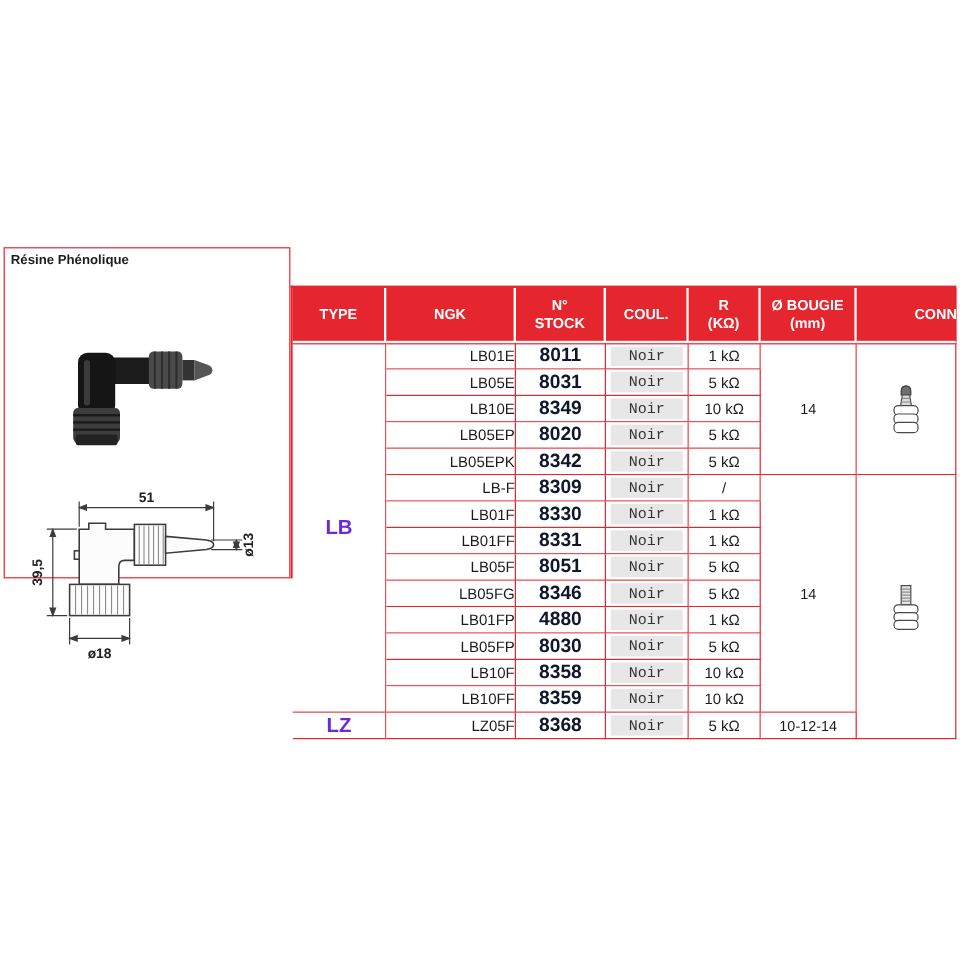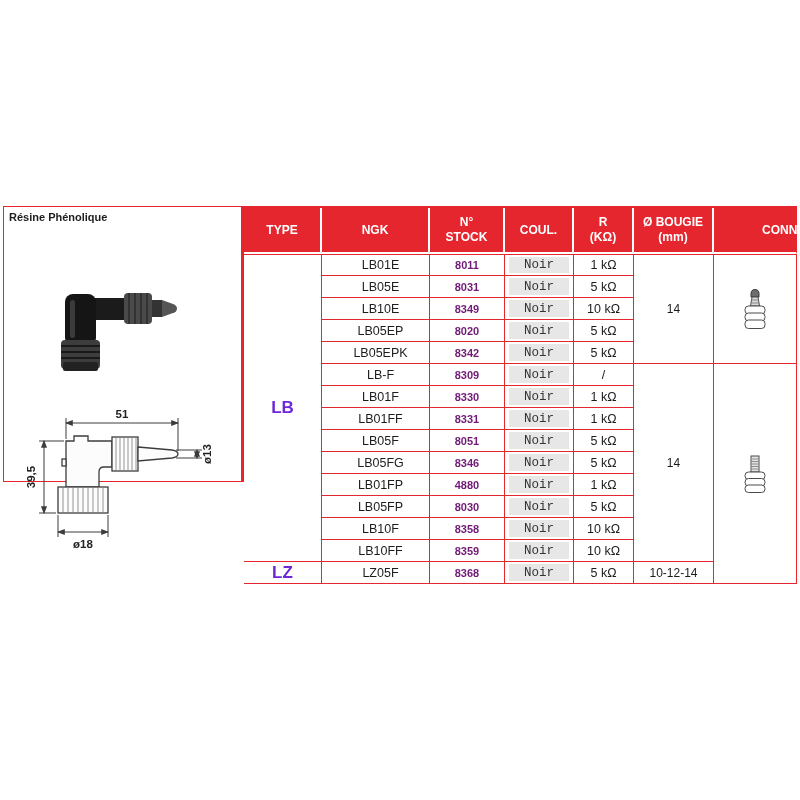--- a/index.html
+++ b/index.html
@@ -27,20 +27,21 @@
     font-size:11px;font-weight:bold;color:#1d1d1d;
   }
   .photo-svg{position:absolute;left:45px;top:68px;}
   .drawing-svg{position:absolute;left:12px;top:198px;}
   
   .table-wrap{
     flex:1;min-width:0;
     border-left:2px solid var(--red);
     border-top:2px solid var(--red);
     background:#fff;
+    margin-top:32px;
   }
   table{
     width:100%;height:100%;
     border-collapse:separate;border-spacing:0;table-layout:fixed;
   }
   thead tr{height:46px;}
   tbody tr{height:22px;}
   th{
     background:var(--red);color:#fff;
     font-size:12px;font-weight:bold;text-align:center;vertical-align:middle;
@@ -52,22 +53,22 @@
   .h2:empty{display:none;}
   td{
     border-right:1.6px solid var(--red);
     border-bottom:1.6px solid var(--red);
     vertical-align:middle;text-align:center;
     font-size:12.5px;color:var(--text);
     padding:0;background:#fff;
   }
   tbody tr:first-child td{border-top:1.6px solid var(--red);}
   td.col-type{font-size:17px;font-weight:bold;color:#6d28d9;}
-  td.col-ngk{text-align:center;padding-left:10px;}
-  td.col-stock{font-weight:bold;color:#701a75;font-size:11px;}
+  td.col-ngk{text-align:right;padding-left:10px;}
+  td.col-stock{font-weight:bold;color:#0f172a;font-size:16px;}
   td.col-coul{padding:2px 4px;font-family:Liberation Mono, monospace;}
   .noir-chip{
     width:100%;height:100%;
     display:flex;align-items:center;justify-content:center;
     background:var(--noir);color:#333;
   }
   td.col-bougie{font-size:12px;}
   td.col-conn svg{vertical-align:middle;}
 </style>
 </head>

